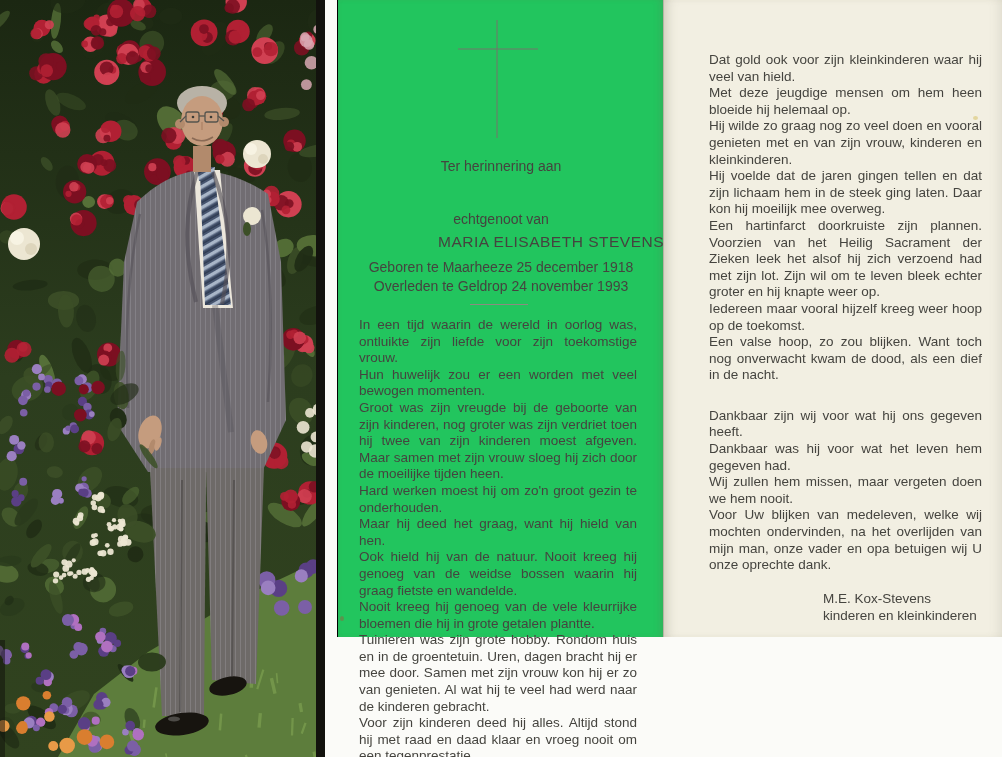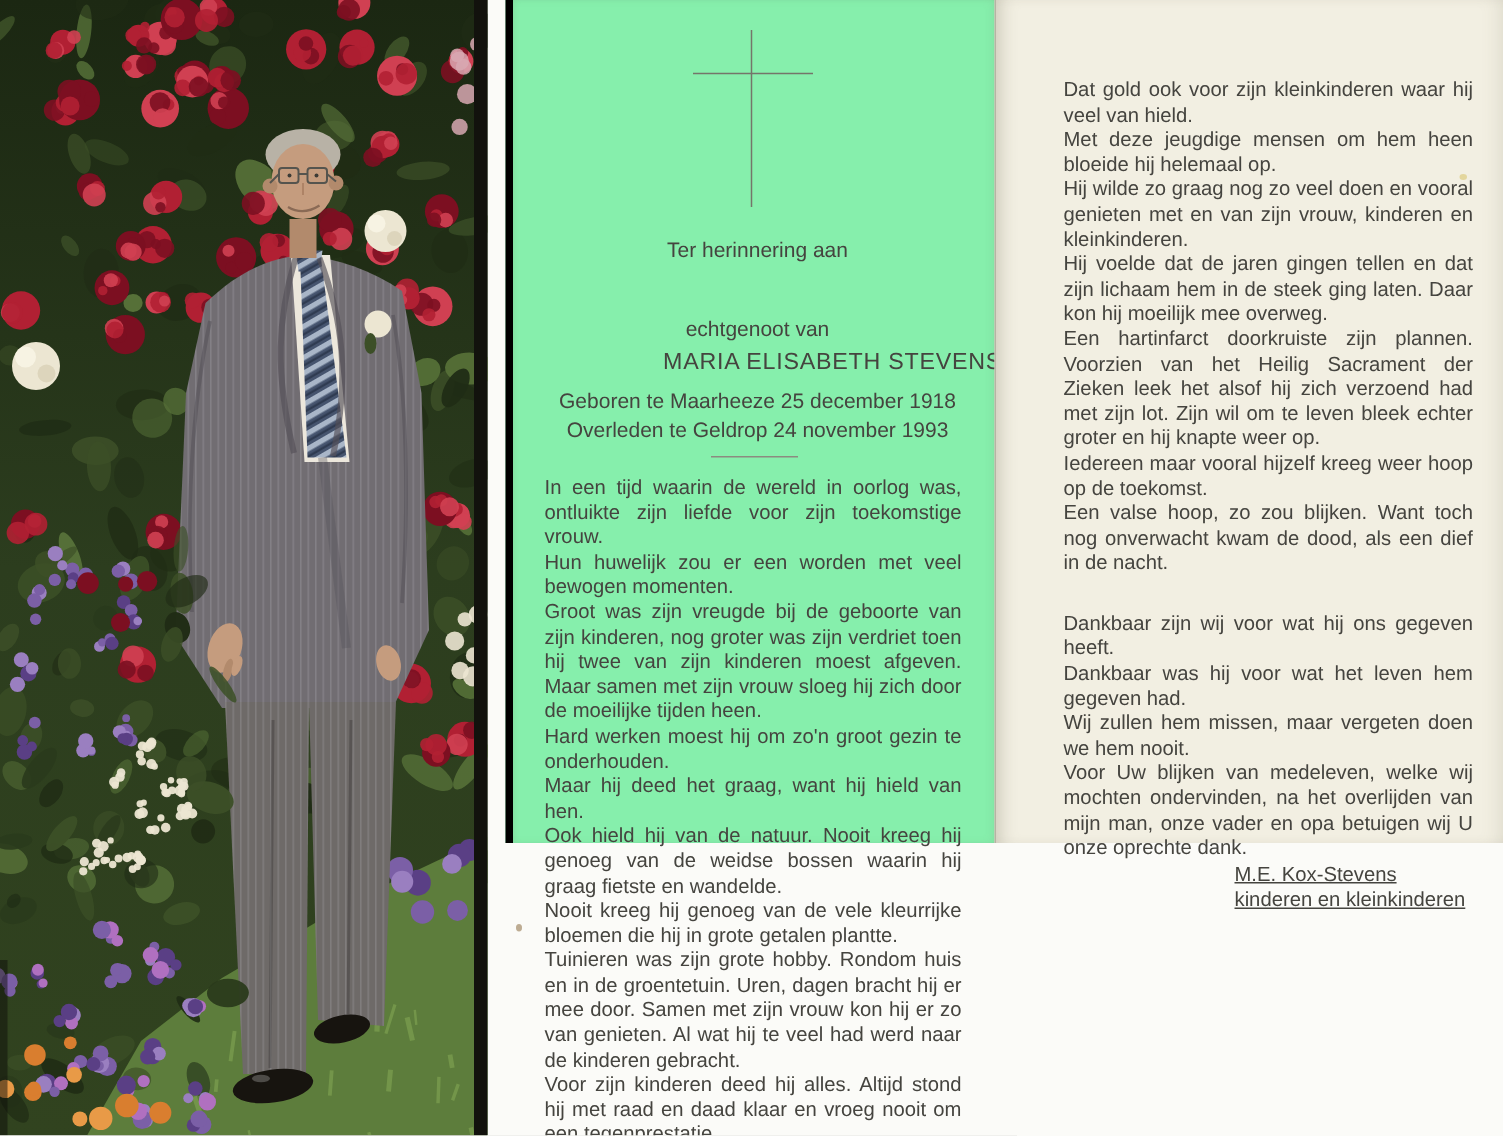--- a/index.html
+++ b/index.html
@@ -4,44 +4,44 @@
 <style>
   html,body{margin:0;padding:0;background:#e8e8e6;}
   .scan{position:relative;width:1002px;height:757px;overflow:hidden;
         background:#fbfbf8;font-family:"Liberation Sans",sans-serif;color:#45443f;}
 
   
   .photo-panel{position:absolute;left:0;top:0;width:325px;height:757px;background:#1e2a14;}
   .photo-panel svg{display:block;}
 
   
-  .card{position:absolute;top:0;height:562px;}
-  .card-left{left:337px;width:326px;background:#86efac;
-             border-left:5px solid #000000;
+  .card{position:absolute;top:0;height:637px;}
+  .card-left{left:337px;width:326px;background:#22c55e;
+             border-left:1px solid #000000;
              box-shadow:inset -7px 0 9px -5px rgba(110,105,85,.30), inset 2px 0 4px -2px rgba(110,105,85,.18);}
   .card-right{left:663px;width:339px;background:#f2efe2;
               border-left:1px solid #b6b3a3;
               box-shadow:inset 9px 0 12px -7px rgba(110,105,85,.32), inset -11px 0 14px -10px rgba(110,105,85,.20);}
 
   .center{position:absolute;left:0;right:0;text-align:center;}
   .dedication{top:158px;font-size:14px;}
   .deceased-name{top:176px;font-size:18px;font-weight:bold;letter-spacing:1.2px;}
   .relation{top:211px;font-size:14px;}
   .spouse-name{top:233px;font-size:15.5px;letter-spacing:.5px;text-align:right;}
   .dates{top:258px;font-size:14px;line-height:19px;}
   .divider{position:absolute;top:304px;left:132px;width:58px;height:1px;background:#8c8b80;}
 
   .body-text{position:absolute;font-size:13.5px;line-height:16.6px;text-align:justify;
              hyphens:auto;-webkit-hyphens:auto;}
   .body-left{top:317px;left:21px;width:278px;}
   .body-right{top:52px;left:45px;width:273px;}
   .body-text p{margin:0;}
   .gratitude{margin-top:24px;}
   .acknowledgement{margin-top:110px;}
-  .signature{padding-left:114px;text-align:left;line-height:17px;text-decoration:underline;}
+  .signature{margin-top:16px;padding-left:114px;text-align:left;line-height:17px;}
 
   .cross-wrap{position:absolute;top:16px;left:0;right:0;height:126px;text-align:center;}
 
   .speck{position:absolute;border-radius:50%;}
   .speck-a{left:2px;top:616px;width:4px;height:5px;background:#8a6b3f;opacity:.55;}
   .speck-b{left:309px;top:116px;width:5px;height:4px;background:#d8c56f;opacity:.6;}
 </style>
 </head>
 <body>
 

